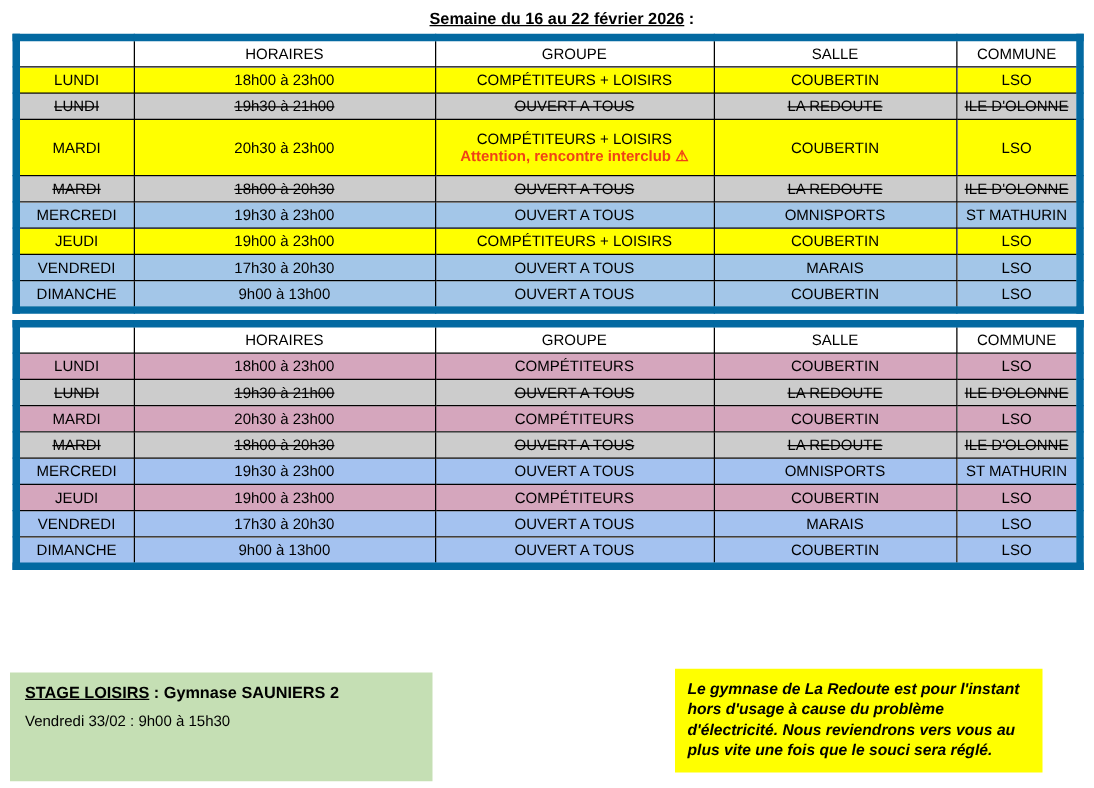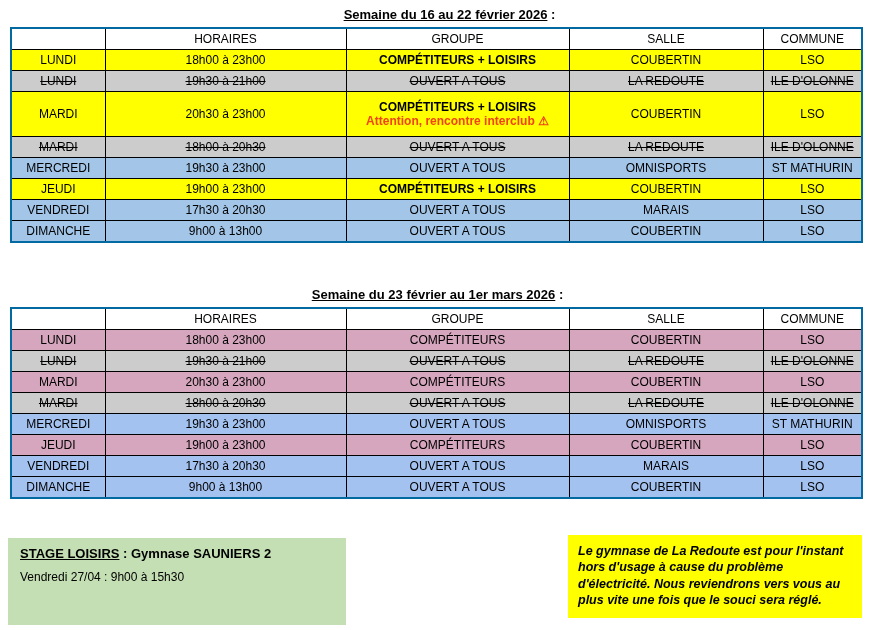--- a/index.html
+++ b/index.html
@@ -4,42 +4,42 @@
 <style>
   html,body { margin:0; padding:0; background:#ffffff; }
   body { width:875px; height:630px; font-family:"Liberation Sans", sans-serif; color:#000; }
   .page { position:relative; width:875px; height:630px; overflow:hidden; background:#fff; }
 
   .week-title { text-align:center; font-weight:bold; font-size:13px; }
   .week-title .u { text-decoration:underline; }
   #week1-title { padding-top:7px;padding-left:24px; }
   #week2-title { margin-top:44px; }
 
-  table.sched { border-collapse:collapse; table-layout:fixed; width:851px; margin:5px 0 0 10px; border:2px solid #0369a1; }
+  table.sched { border-collapse:collapse; table-layout:fixed; width:851px; margin:5px 0 0 10px; border:6px solid #0369a1; }
   table.sched th, table.sched td {
     border:1px solid #000; text-align:center; vertical-align:middle;
     font-size:12px; padding:0 3px; height:20px; line-height:1.25; overflow:hidden;
   }
   table.sched th { font-weight:normal; background:#fff; }
   .col-day { width:94px; } .col-hor { width:241px; } .col-grp { width:223px; }
   .col-sal { width:194px; } .col-com { width:99px; }
   tr.strike td { text-decoration:line-through; }
   tr.row-tall td { height:44px; }
-  .groupe-bold { font-weight:bold; }
+  .groupe-bold { font-weight:normal; }
   .groupe-note { font-weight:bold; color:var(--warning,#f04316); font-size:12px; line-height:1.15; }
   .warning-icon { color:var(--warning,#f04316); }
 
   .stage-box { position:absolute; left:8px; top:538px; width:338px; min-height:87px; box-sizing:border-box;
                background:var(--green,#c5dfb4); padding:8px 12px 9px; }
   .stage-title { font-size:13px; font-weight:bold; margin-bottom:9px; }
   .stage-title .u { text-decoration:underline; }
   .stage-line { font-size:12px; margin-bottom:9px; }
   .stage-line:last-child { margin-bottom:0; }
 
-  .notice-box { position:absolute; left:568px; top:535px; width:294px; min-height:83px; box-sizing:border-box;
+  .notice-box { position:absolute; left:540px; top:535px; width:294px; min-height:83px; box-sizing:border-box;
                 background:var(--notice-yellow,#ffff00); padding:8px 10px; }
   .notice-text { font-size:12.5px; font-weight:bold; font-style:italic; line-height:1.3; }
 </style>
 </head>
 <body>
 
 <div class="page">
 
   <div class="week-title" id="week1-title"><span class="u">Semaine du 16 au 22 février 2026</span><span> :</span></div>
 
@@ -130,21 +130,20 @@
           <td>9h00 à 13h00</td>
           <td>
             <div>OUVERT A TOUS</div>
           </td>
           <td>COUBERTIN</td>
           <td>LSO</td>
         </tr>
       </tbody>
   </table>
 
-  <div class="week-title" id="week2-title"><span class="u">Semaine du 23 février au 1er mars 2026</span><span> :</span></div>
 
   <table class="sched">
     <colgroup>
       <col class="col-day">
         <col class="col-hor">
         <col class="col-grp">
         <col class="col-sal">
         <col class="col-com">
     </colgroup>
     <thead>
@@ -227,20 +226,20 @@
             <div>OUVERT A TOUS</div>
           </td>
           <td>COUBERTIN</td>
           <td>LSO</td>
         </tr>
       </tbody>
   </table>
 
   <div class="stage-box">
     <div class="stage-title"><span class="u">STAGE LOISIRS</span><span> : Gymnase SAUNIERS 2</span></div>
-    <div class="stage-line">Vendredi 27/04 : 9h00 à 15h30</div>
+    <div class="stage-line">Vendredi 33/02 : 9h00 à 15h30</div>
   </div>
 
   <div class="notice-box">
     <div class="notice-text">Le gymnase de La Redoute est pour l'instant hors d'usage à cause du problème d'électricité. Nous reviendrons vers vous au plus vite une fois que le souci sera réglé.</div>
   </div>
 
 </div>
 
 </body></html>

